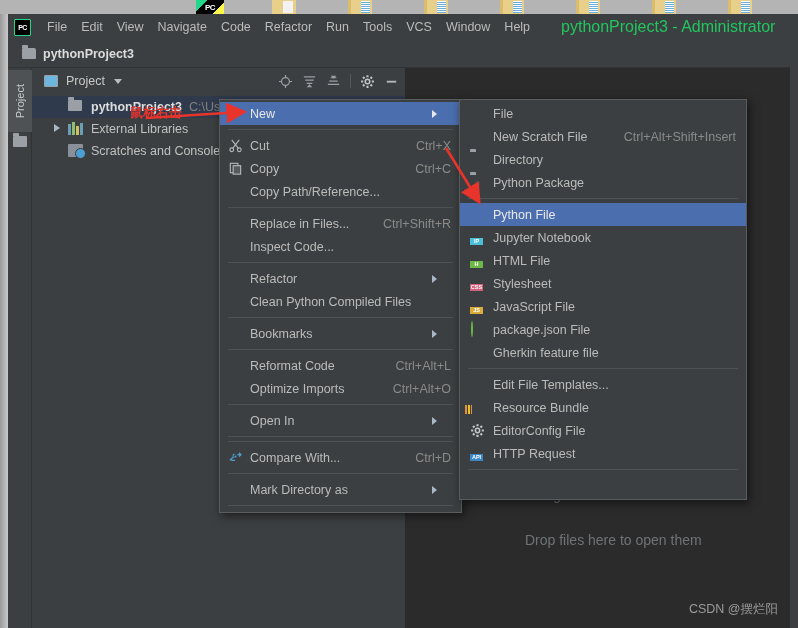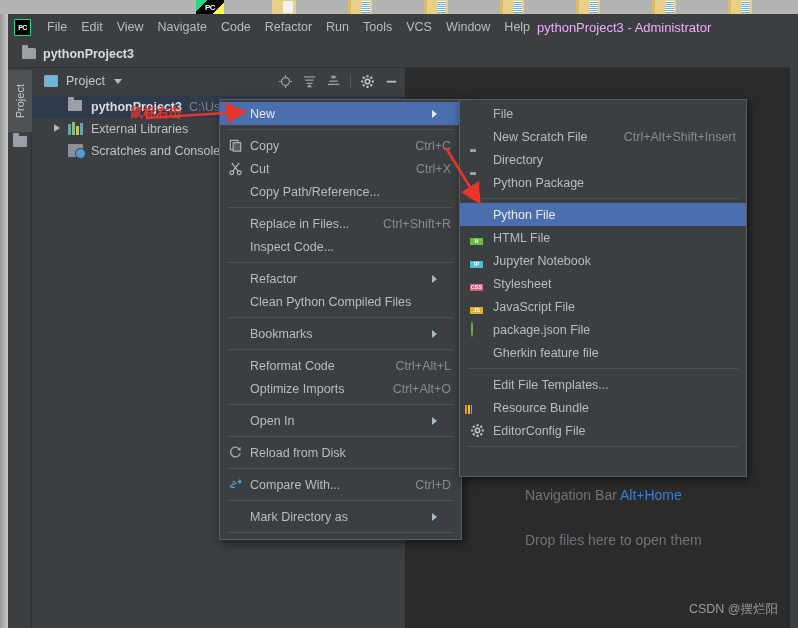--- a/index.html
+++ b/index.html
@@ -53,21 +53,21 @@
   .pc-logo {
     width: 17px; height: 17px; margin-right: 9px;
     background: #000; border: 1.5px solid #21d789; border-radius: 1px;
     display: flex; align-items: center; justify-content: center;
   }
   .pc-logo span { color: #fff; font-size: 7px; font-weight: bold; letter-spacing: -0.5px; }
   .menu-item {
     color: #bbbbbb; font-size: 12.5px; padding: 3px 7px; cursor: default; white-space: nowrap;
   }
   .win-title {
-    color: #f0abfc; font-size: 13px; white-space: nowrap;
+    color: #22c55e; font-size: 16px; margin-left: 24px; white-space: nowrap;
   }
 
   
   .crumbbar {
     position: absolute; left: 8px; top: 40px; width: 782px; height: 28px;
     background: #3c3f41; display: flex; align-items: center; padding-left: 14px;
     border-bottom: 1px solid #323232;
   }
   .crumb-folder {
     width: 14px; height: 11px; background: #9aa0a6; border-radius: 1px 2px 1px 1px;
@@ -403,41 +403,41 @@
   <div class="ctxmenu">
     <div class="mi hl">
       <span>New</span>
       <i class="arrow"></i>
     </div>
     <div class="msep"></div>
 
     <div class="mi">
       <span class="mi-icon">
         <svg width="15" height="15" viewBox="0 0 16 16">
-            <rect x="2.5" y="2.5" width="8" height="10" fill="none" stroke="#b4b8bb" stroke-width="1.2"></rect>
-            <rect x="5.5" y="5" width="8" height="9" fill="#57595b" stroke="#b4b8bb" stroke-width="1.2"></rect>
-          </svg>
-      </span>
-      <span>Copy</span>
-      <span class="accel">Ctrl+C</span>
-    </div>
-
-    <div class="mi">
-      <span class="mi-icon">
-        <svg width="15" height="15" viewBox="0 0 16 16">
             <path d="M4 2l7 9M12 2L5 11" stroke="#b4b8bb" stroke-width="1.2" fill="none"></path>
             <circle cx="4" cy="12.5" r="2" fill="none" stroke="#b4b8bb" stroke-width="1.2"></circle>
             <circle cx="12" cy="12.5" r="2" fill="none" stroke="#b4b8bb" stroke-width="1.2"></circle>
           </svg>
       </span>
       <span>Cut</span>
       <span class="accel">Ctrl+X</span>
     </div>
 
     <div class="mi">
+      <span class="mi-icon">
+        <svg width="15" height="15" viewBox="0 0 16 16">
+            <rect x="2.5" y="2.5" width="8" height="10" fill="none" stroke="#b4b8bb" stroke-width="1.2"></rect>
+            <rect x="5.5" y="5" width="8" height="9" fill="#57595b" stroke="#b4b8bb" stroke-width="1.2"></rect>
+          </svg>
+      </span>
+      <span>Copy</span>
+      <span class="accel">Ctrl+C</span>
+    </div>
+
+    <div class="mi">
       <span>Copy Path/Reference...</span>
     </div>
 
 
     <div class="msep"></div>
 
     <div class="mi">
       <span>Replace in Files...</span>
       <span class="accel">Ctrl+Shift+R</span>
     </div>
@@ -475,29 +475,20 @@
 
     <div class="msep"></div>
 
     <div class="mi">
       <span>Open In</span>
       <i class="arrow"></i>
     </div>
 
     <div class="msep"></div>
 
-    <div class="mi">
-      <span class="mi-icon">
-        <svg width="15" height="15" viewBox="0 0 16 16">
-            <path d="M12.8 5.5A5.2 5.2 0 1 0 13 9" fill="none" stroke="#9aa7b0" stroke-width="1.5"></path>
-            <path d="M13.6 2.2l-.4 3.8-3.6-1.2z" fill="#9aa7b0"></path>
-          </svg>
-      </span>
-      <span>Reload from Disk</span>
-    </div>
 
     <div class="msep"></div>
 
     <div class="mi">
       <span class="mi-icon">
         <svg width="15" height="15" viewBox="0 0 16 16">
             <path d="M2 11l4-4M3.5 11h4M10 5l3.5-0M11.8 3l2 2-2 2" stroke="#4d9ed1" stroke-width="1.4" fill="none"></path>
             <path d="M5 6l1.8-1.8M7 8l1.8-1.8" stroke="#4d9ed1" stroke-width="1.4"></path>
           </svg>
       </span>
@@ -535,26 +526,26 @@
       <span>Python Package</span>
     </div>
 
     <div class="msep"></div>
 
     <div class="mi hl">
       <span class="mi-icon"><span class="ic-py"></span></span>
       <span>Python File</span>
     </div>
     <div class="mi">
+      <span class="mi-icon"><span class="ic-lang"><span class="tag" style="background:#4dbfd9">IP</span></span></span>
+      <span>Jupyter Notebook</span>
+    </div>
+    <div class="mi">
       <span class="mi-icon"><span class="ic-lang"><span class="tag" style="background:#6eb84a">H</span></span></span>
       <span>HTML File</span>
-    </div>
-    <div class="mi">
-      <span class="mi-icon"><span class="ic-lang"><span class="tag" style="background:#4dbfd9">IP</span></span></span>
-      <span>Jupyter Notebook</span>
     </div>
     <div class="mi">
       <span class="mi-icon"><span class="ic-lang"><span class="tag" style="background:#d1607a">CSS</span></span></span>
       <span>Stylesheet</span>
     </div>
     <div class="mi">
       <span class="mi-icon"><span class="ic-lang"><span class="tag" style="background:#d8ab3a">JS</span></span></span>
       <span>JavaScript File</span>
     </div>
     <div class="mi">
@@ -578,20 +569,24 @@
     <div class="mi">
       <span class="mi-icon">
         <svg width="15" height="15" viewBox="0 0 16 16">
             <circle cx="8" cy="8" r="2.3" fill="none" stroke="#c3c6c9" stroke-width="1.6"></circle>
             <g stroke="#c3c6c9" stroke-width="2.3">
               <path d="M8 1.2v2.2M8 12.6v2.2M1.2 8h2.2M12.6 8h2.2M3.2 3.2l1.6 1.6M11.2 11.2l1.6 1.6M12.8 3.2l-1.6 1.6M4.8 11.2l-1.6 1.6"></path>
             </g>
           </svg>
       </span>
       <span>EditorConfig File</span>
+    </div>
+    <div class="mi">
+      <span class="mi-icon"><span class="ic-lang"><span class="tag" style="background:#3b86c4">API</span></span></span>
+      <span>HTTP Request</span>
     </div>
 
     <div class="msep"></div>
 
     <div class="mi">
       <span class="mi-icon"><span class="ic-db"></span></span>
       <span></span>
     </div>
   </div>
 

